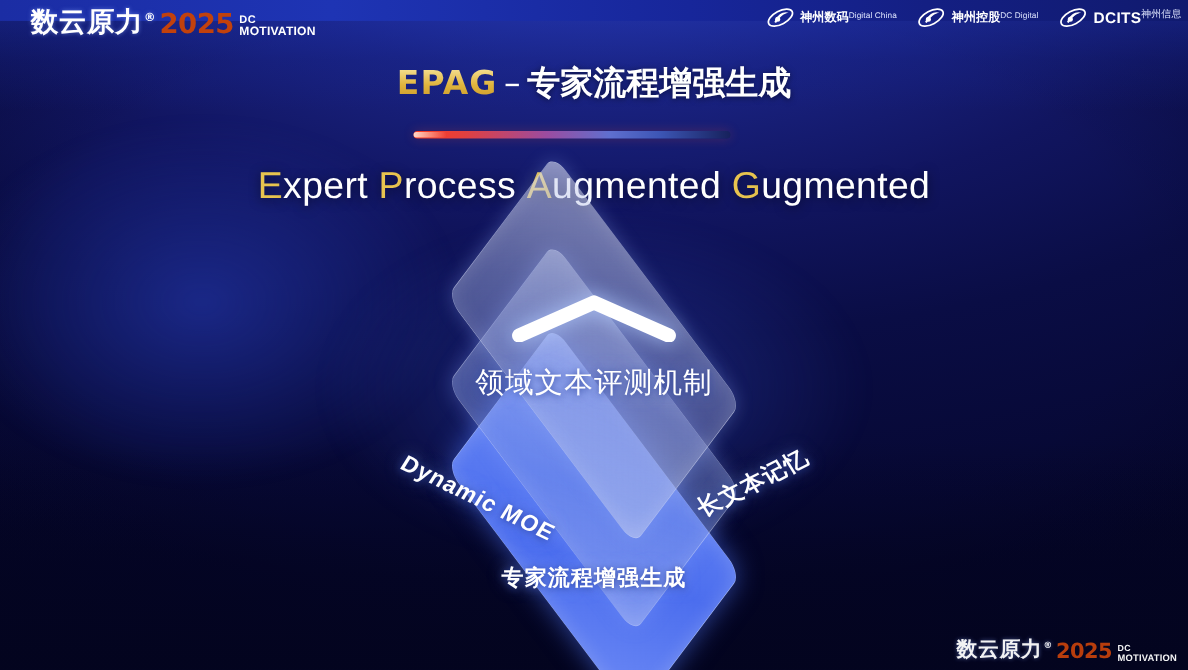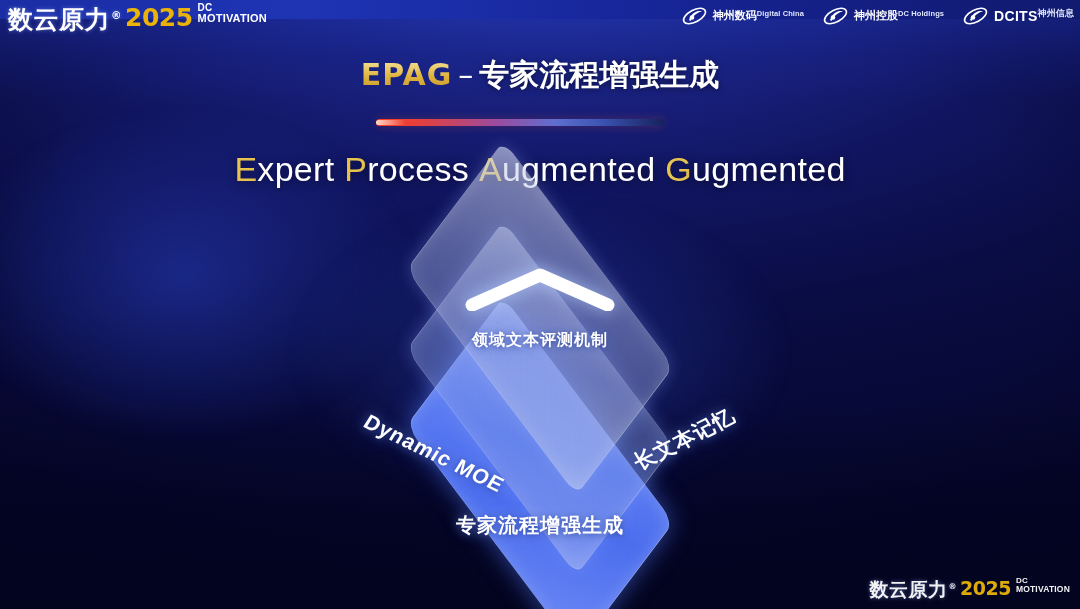--- a/index.html
+++ b/index.html
@@ -25,26 +25,26 @@
   .bg-bottomfade{position:absolute;left:0;right:0;bottom:0;height:34%;
     background:linear-gradient(to bottom, rgba(3,4,28,0), rgba(3,4,30,.92));}
 
   
   .topband{position:absolute;left:0;top:0;width:1080px;height:19px;
     background:linear-gradient(to right,#1b2da4 0%,#1e34b4 28%,#17269a 58%,#141f83 78%,#101a6e 100%);}
   .headerzone{position:absolute;left:0;top:0;width:1080px;height:100px;
     background:linear-gradient(to bottom, rgba(30,50,175,.55) 0%, rgba(22,36,140,.30) 55%, rgba(10,16,80,0) 100%);}
 
   
-  .brand{display:flex;align-items:flex-start;gap:3px;white-space:nowrap;}
+  .brand{display:flex;align-items:flex-end;gap:3px;white-space:nowrap;margin-left:20px;}
   .brand .cn{font-weight:bold;letter-spacing:.5px;color:#fff;
              font-family:"DejaVu Sans","Liberation Sans",sans-serif;
              text-shadow:0 0 4px rgba(140,170,255,.55);}
   .brand .reg{font-size:.42em;vertical-align:super;margin-left:1px;}
-  .brand .yr{font-weight:bold;color:#eab308;letter-spacing:-.5px;
+  .brand .yr{font-weight:bold;color:#c2410c;letter-spacing:-.5px;
              font-family:"DejaVu Sans","Liberation Sans",sans-serif;}
   .brand .dcwrap{display:flex;flex-direction:column;line-height:1;margin-left:2px;
                  margin-bottom:1px;}
   .brand .dc{font-weight:bold;color:#fff;letter-spacing:.3px;}
   .brand .mot{font-weight:bold;color:#fff;letter-spacing:.2px;}
 
   #brand-top{position:absolute;left:8px;top:3px;font-size:25px;}
   #brand-top .dc{font-size:10px;}
   #brand-top .mot{font-size:11px;}
 
@@ -58,21 +58,21 @@
     text-shadow:0 1px 5px rgba(0,0,0,.6);}
 
   
   .corplogos{position:absolute;right:6px;top:5px;display:flex;align-items:center;gap:18px;}
   .corplogo{display:flex;align-items:center;gap:5px;}
   .swoosh{width:27px;height:22px;flex:none;}
   .corptext{display:flex;line-height:1.05;}
   .corptext .l1{font-size:11px;font-weight:bold;color:#fff;white-space:nowrap;
                 font-family:"DejaVu Sans","Liberation Sans",sans-serif;}
   .corptext .l1.lat{font-family:"Liberation Sans",sans-serif;font-size:14px;letter-spacing:.3px;}
-  .corptext .l2{font-size:7.5px;font-weight:bold;color:#dfe6ff;white-space:nowrap;
+  .corptext .l2{font-size:7.5px;font-weight:normal;color:#dfe6ff;white-space:nowrap;
                 font-family:"Liberation Sans",sans-serif;letter-spacing:.1px;}
   .corptext .l2.cn{font-family:"DejaVu Sans","Liberation Sans",sans-serif;font-size:9px;}
 
   
   .maintitle{position:absolute;left:0;right:0;top:55px;text-align:center;
     font-size:30px;font-weight:bold;white-space:nowrap;
     font-family:"DejaVu Sans","Liberation Sans",sans-serif;}
   .maintitle .epag{color:#e8c44f;letter-spacing:1px;
     background:linear-gradient(to bottom,#f6e39b 8%,#e0b43c 55%,#c8972a 100%);
     -webkit-background-clip:text;background-clip:text;-webkit-text-fill-color:transparent;}
@@ -124,21 +124,21 @@
   #layer-bot .plate{
     background:linear-gradient(135deg,#7d97f6 0%, #5f7ff2 34%, #4c6eee 62%, #6d8af5 100%);
     border:1px solid rgba(190,208,255,.55);
     box-shadow:0 0 46px rgba(80,120,255,.55), inset 0 0 30px rgba(255,255,255,.18);}
 
   
   .lbl{position:absolute;white-space:nowrap;color:#fff;
        font-family:"DejaVu Sans","Liberation Sans",sans-serif;
        text-shadow:0 1px 7px rgba(30,50,140,.85), 0 0 14px rgba(150,180,255,.5);}
 
-  #lbl-top{left:0;right:0;top:108px;text-align:center;font-size:16px;font-weight:bold;
+  #lbl-top{left:0;right:0;top:108px;text-align:center;font-size:26px;font-weight:normal;
            letter-spacing:1px;}
   #lbl-bot{left:0;right:0;top:290px;text-align:center;font-size:20px;font-weight:bold;
            letter-spacing:1px;}
 
   #lbl-dyn{left:372px;top:188px;font-size:21px;font-weight:bold;letter-spacing:1px;
            font-family:"Liberation Sans",sans-serif;
            transform:rotate(26deg) skewX(-6deg);transform-origin:left top;}
   #lbl-mem{left:628px;top:230px;font-size:21px;font-weight:bold;letter-spacing:1px;
            transform:rotate(-27deg) skewX(5deg);transform-origin:left top;}
 
@@ -189,21 +189,21 @@
     <div class="corplogo">
       <span class="swoosh">
         <svg viewBox="0 0 54 44" width="27" height="22">
           <ellipse cx="27" cy="22" rx="24" ry="12" fill="none" stroke="#ffffff" stroke-width="3.2" transform="rotate(-28 27 22)"></ellipse>
           <path d="M16 30 C22 14, 34 10, 42 13 C34 14, 25 20, 19 32 Z" fill="#ffffff"></path>
           <circle cx="22" cy="25" r="4.6" fill="#ffffff"></circle>
         </svg>
       </span>
       <span class="corptext">
         <span class="l1">神州控股</span>
-        <span class="l2">DC Holdings</span>
+        <span class="l2">DC Digital</span>
       </span>
     </div>
 
     <div class="corplogo">
       <span class="swoosh">
         <svg viewBox="0 0 54 44" width="27" height="22">
           <ellipse cx="27" cy="22" rx="24" ry="12" fill="none" stroke="#ffffff" stroke-width="3.2" transform="rotate(-28 27 22)"></ellipse>
           <path d="M16 30 C22 14, 34 10, 42 13 C34 14, 25 20, 19 32 Z" fill="#ffffff"></path>
           <circle cx="22" cy="25" r="4.6" fill="#ffffff"></circle>
         </svg>

